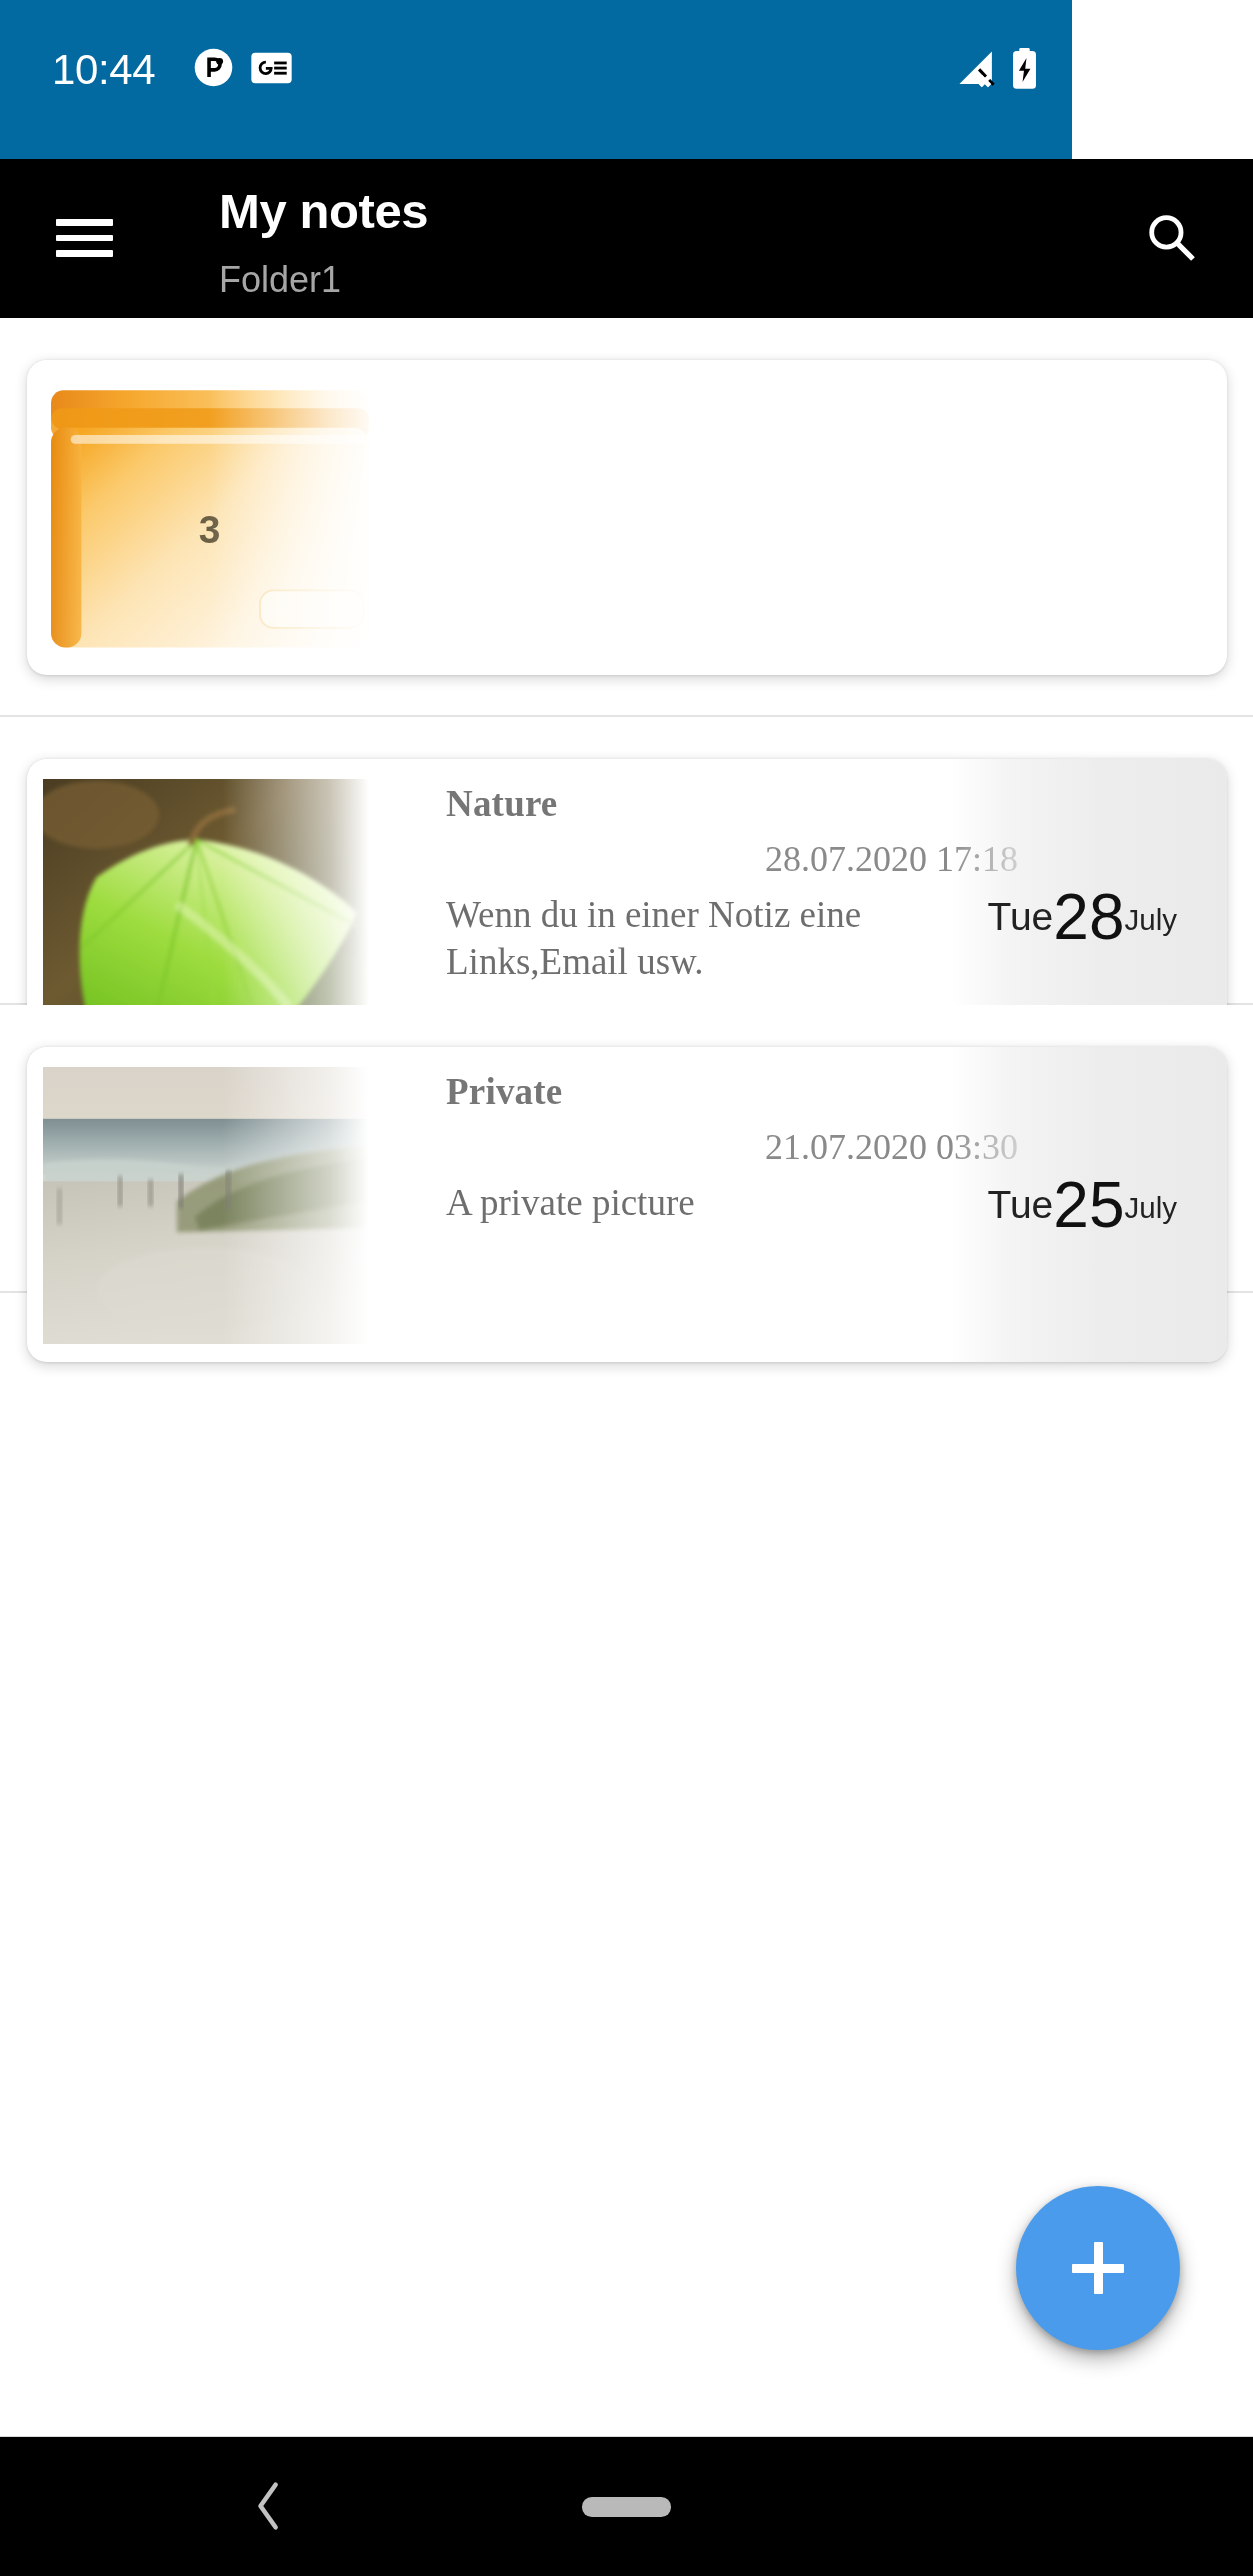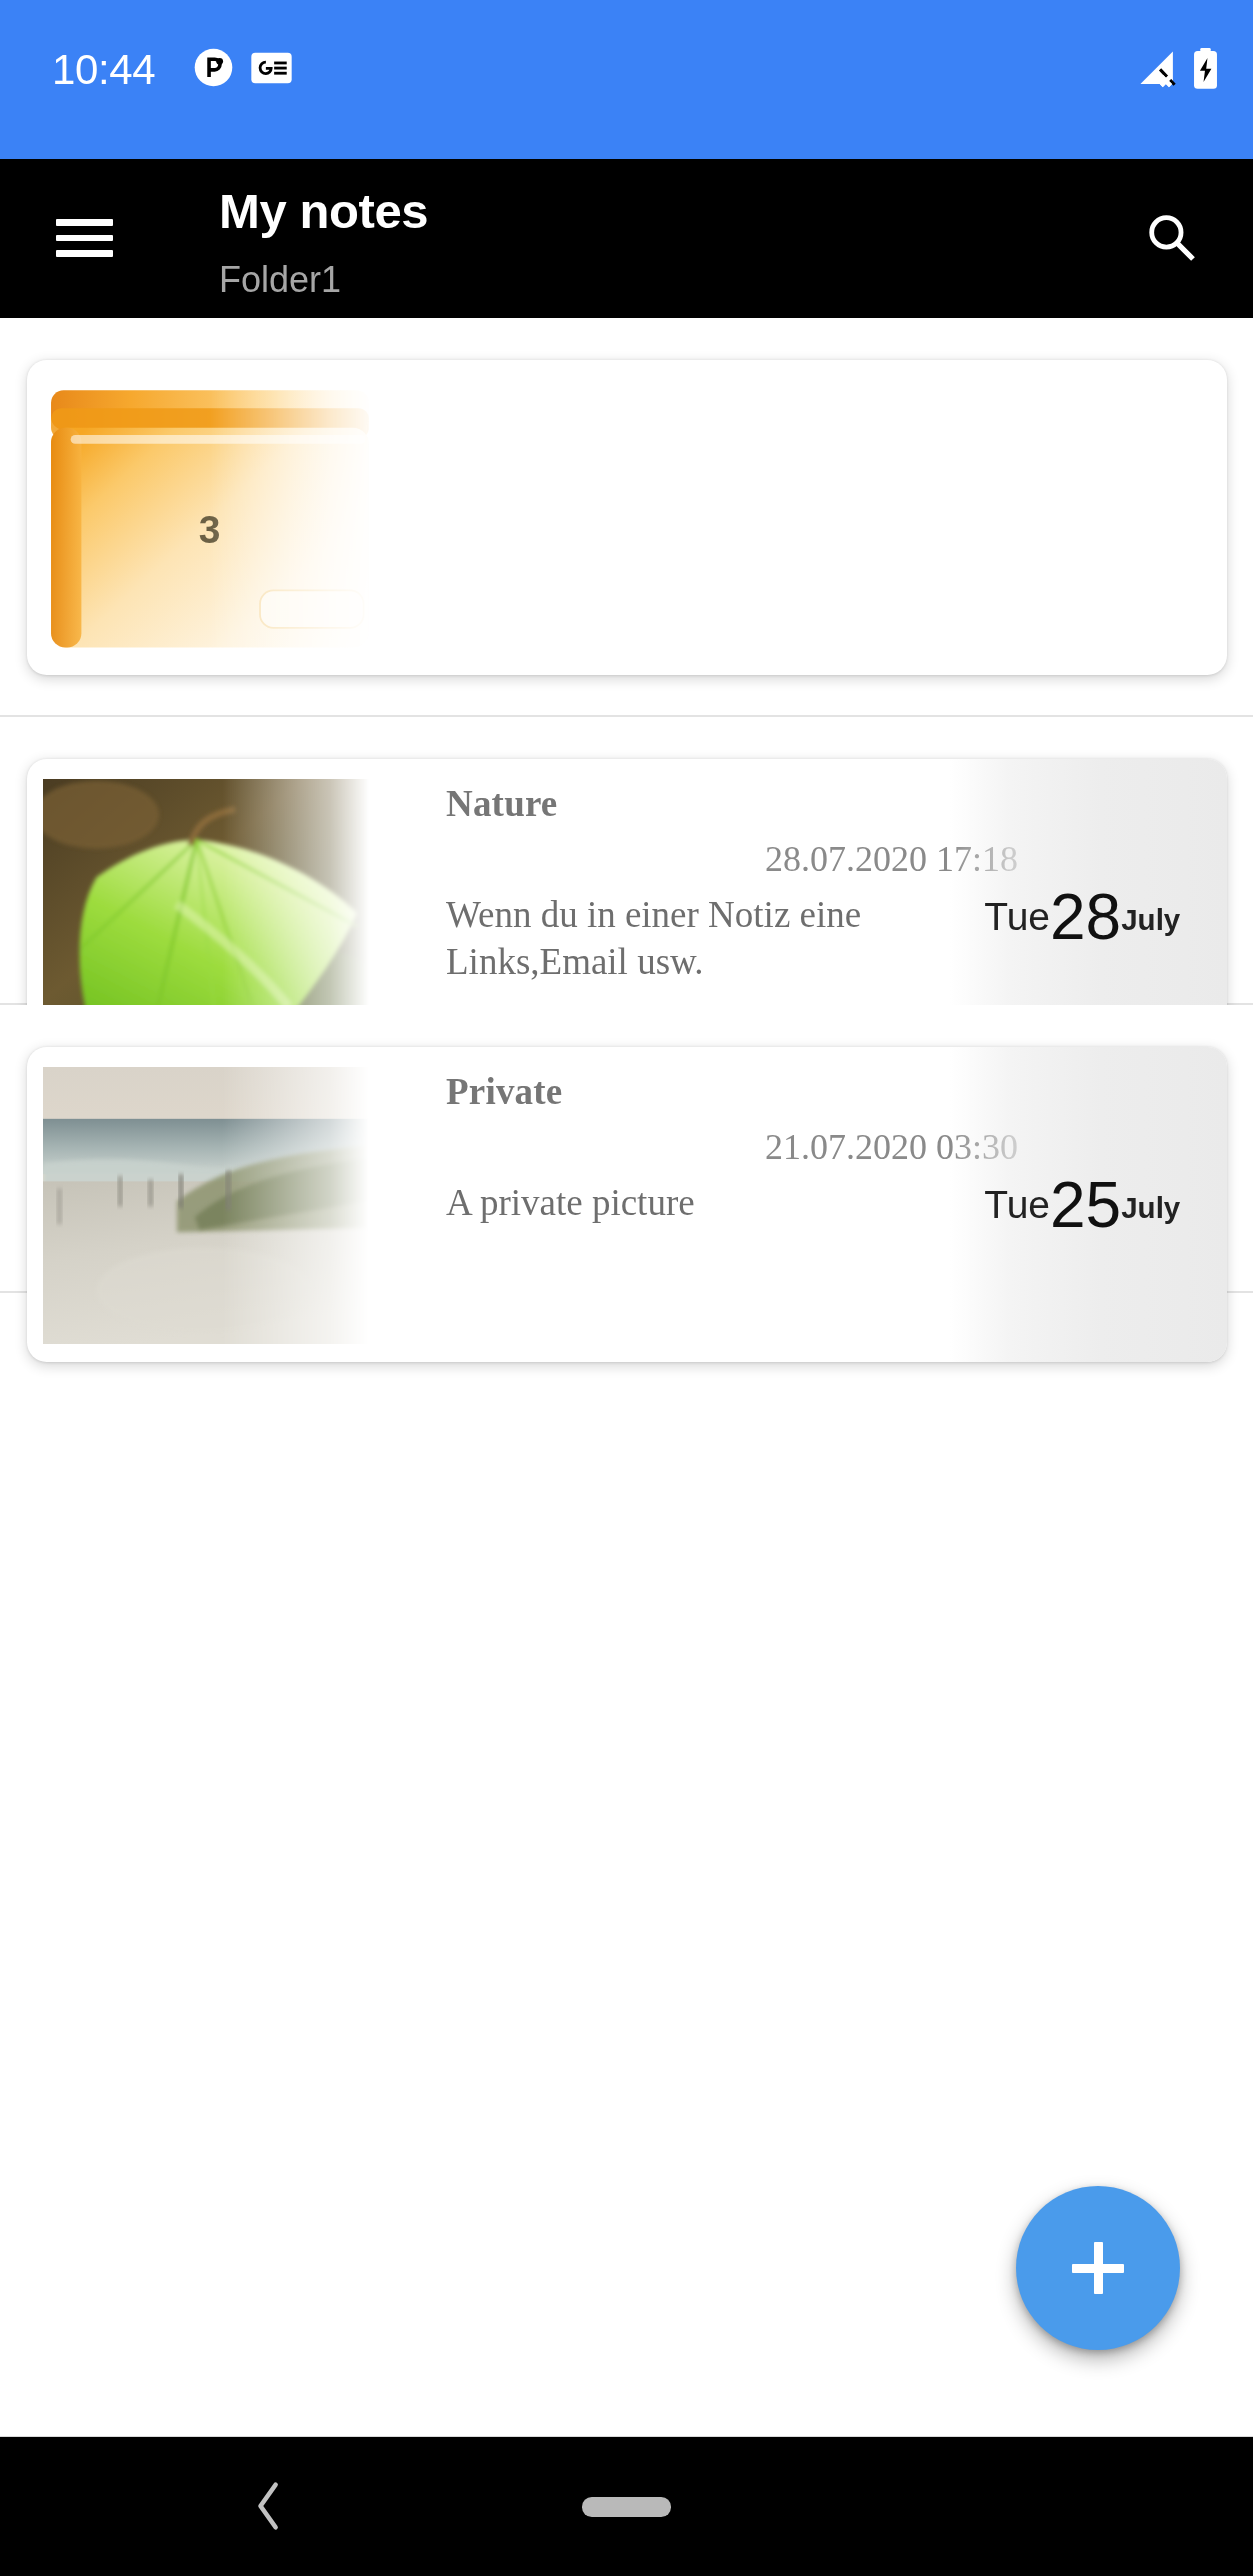--- a/index.html
+++ b/index.html
@@ -16,23 +16,23 @@
     position: relative;
     width: 1253px;
     height: 2576px;
     background: #ffffff;
   }
 
   
   .status-bar {
     position: absolute;
     top: 0; left: 0;
-    width: 1253px;
+    width: 1072px;
     height: 159px;
-    background: #3b82f6;
+    background: #0369a1;
   }
   .status-clock {
     position: absolute;
     left: 52px; top: 43px;
     font-size: 42px;
     font-weight: 400;
     color: #ffffff;
     letter-spacing: -0.4px;
     line-height: 54px;
     font-family: "Liberation Sans", sans-serif;
@@ -221,21 +221,20 @@
     color: #111111;
     line-height: 75px;
     font-weight: 400;
     margin-top: 1.8px;
   }
   .date-month {
     font-size: 29.5px;
     color: #222222;
     line-height: 38px;
     margin-top: 6px;
-    font-weight: bold;
   }
 
   
   .fab {
     position: absolute;
     left: 1016px; top: 2186px;
     width: 164px; height: 164px;
     border-radius: 50%;
     background: #4a9beb;
     box-shadow: 0 9px 19.7px rgba(0,0,0,0.30), 0 2.7px 7.2px rgba(0,0,0,0.22);

